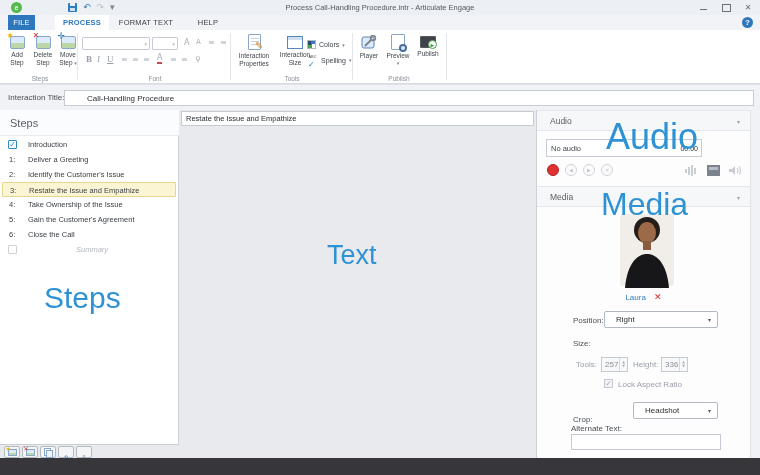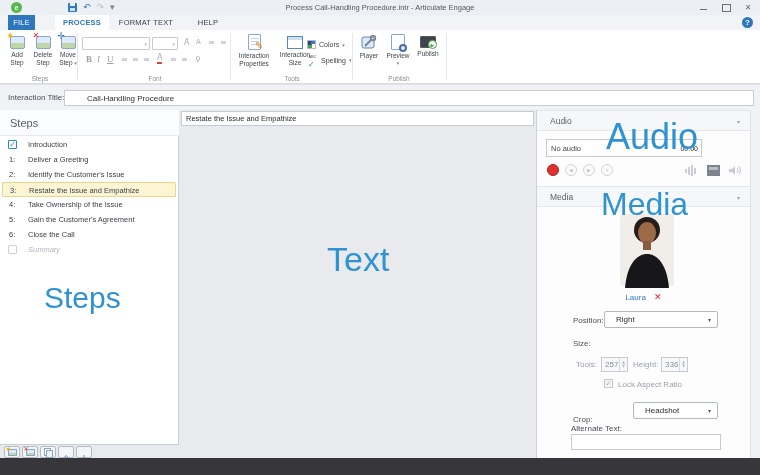--- a/index.html
+++ b/index.html
@@ -74,21 +74,21 @@
   
   .main { position:absolute; left:0; top:110px; width:760px; height:348px; background:#e8eaed; }
 
   
   .steps-panel { position:absolute; left:0; top:0; width:179px; height:348px; background:#fff; border-right:1px solid #ccd1d8; }
   .steps-header { position:absolute; left:0; top:0; width:179px; height:26px; background:#fbfcfd; border-bottom:1px solid #e7eaee; font-size:11px; color:#5a6068; line-height:26px; padding-left:10px; }
   .step-row { position:absolute; left:2px; width:174px; height:15px; font-size:7.5px; color:#3a3f45; line-height:15px; }
   .step-row .num { position:absolute; left:7px; width:16px; }
   .step-row .slabel { position:absolute; left:26px; white-space:nowrap; }
   .step-row.selected { background:#fcf5d4; border:1px solid #e7d68e; border-radius:1px; }
-  .step-row.disabled .slabel { color:#b2b7bf; font-style:italic; }
+  .step-row.disabled .slabel { color:#b2b7bf; font-style:italic;margin-left:48px; }
   .cbx { position:absolute; left:6px; top:3px; width:9px; height:9px; background:#fff; border:1px solid #2d8ac7; border-radius:1px; color:#2d8ac7; font-size:8px; line-height:8px; text-align:center; font-family:"DejaVu Sans",sans-serif; font-weight:bold; }
   .cbx.off { border-color:#ccd1d8; color:transparent; }
   .steps-toolbar { position:absolute; left:0; bottom:0; width:179px; height:14px; background:#e8eaee; border-top:1px solid #c9ced4; }
   .stb { position:absolute; top:1px; width:16px; height:12px; background:#f4f5f7; border:1px solid #b5bac2; border-radius:2px; text-align:center; }
   .stb .img-mini { position:relative; width:9px; height:7px; margin:2px auto 0; border:1px solid #8aa6c8; background:linear-gradient(#dceafc 55%, #bcd7a8 55%); }
   .stb .mini-badge { position:absolute; left:-3px; top:-4px; font-size:6px; line-height:6px; font-family:"DejaVu Sans",sans-serif; }
   .stb .arrow { color:#2d7cc0; font-size:8px; line-height:10px; font-family:"DejaVu Sans",sans-serif; }
   .copy-ico { position:relative; width:8px; height:8px; margin:1px auto 0; }
   .copy-ico:before { content:""; position:absolute; left:0; top:0; width:5px; height:6px; border:1px solid #8aa6c8; background:#fff; }
   .copy-ico:after { content:""; position:absolute; left:2px; top:2px; width:5px; height:6px; border:1px solid #8aa6c8; background:#eef4fb; }
@@ -399,18 +399,18 @@
         <span>Headshot</span>
         <span class="dcaret">▾</span>
       </div>
 
       <div class="form-label" style="left:34px; top:314px;">Alternate Text:</div>
       <input class="alt-input" type="text" style="">
     </div>
   </div>
 
   <div class="annotation" style="left:44px; top:281px; font-size:30px;">Steps</div>
-  <div class="annotation" style="left:327px; top:240px; font-size:34px;">Text</div>
+  <div class="annotation" style="left:327px; top:240px; font-size:27px;">Text</div>
   <div class="annotation" style="left:606px; top:116px; font-size:36px;">Audio</div>
   <div class="annotation" style="left:601px; top:186px; font-size:32px;">Media</div>
 
   <div class="bottom-bar"></div>
 </div>
 
 </body></html>

